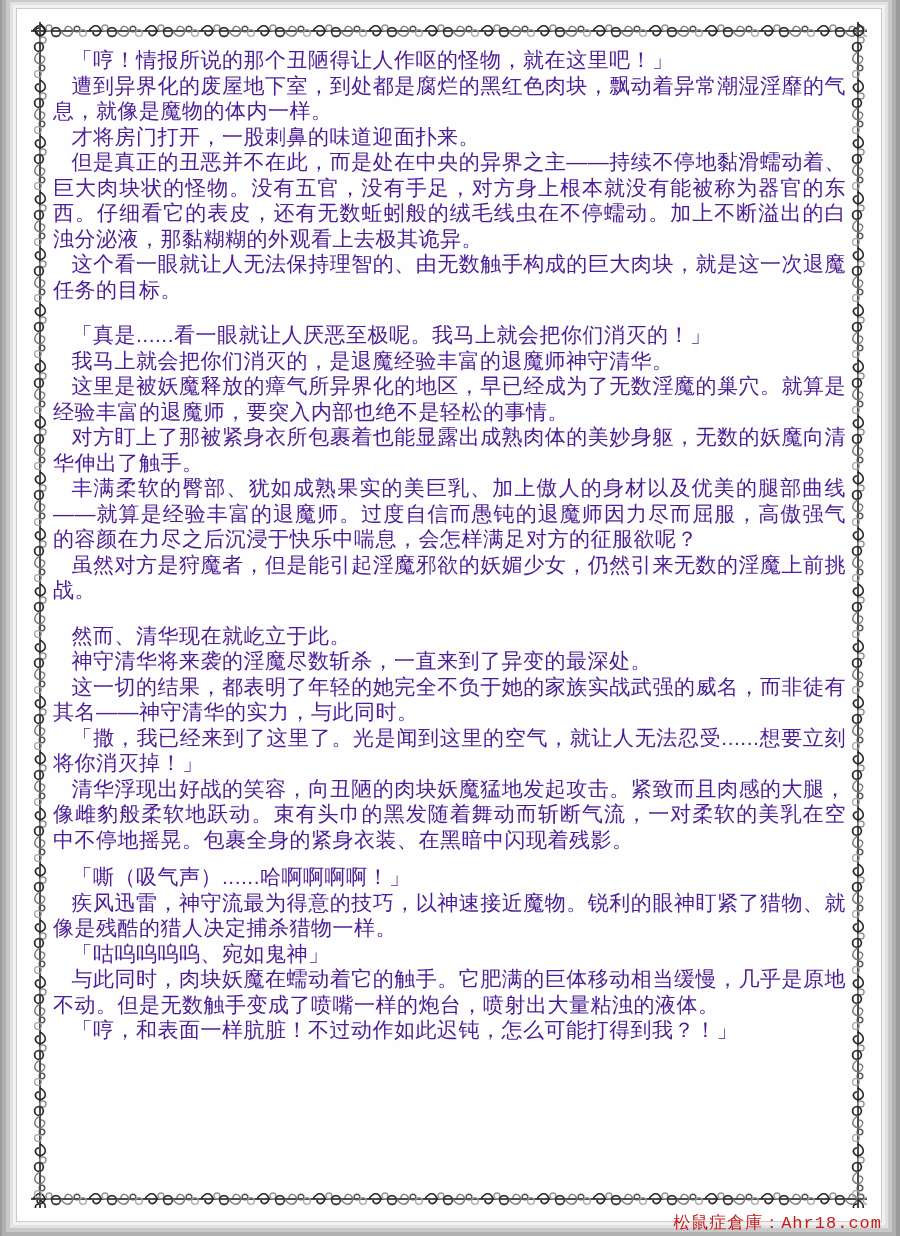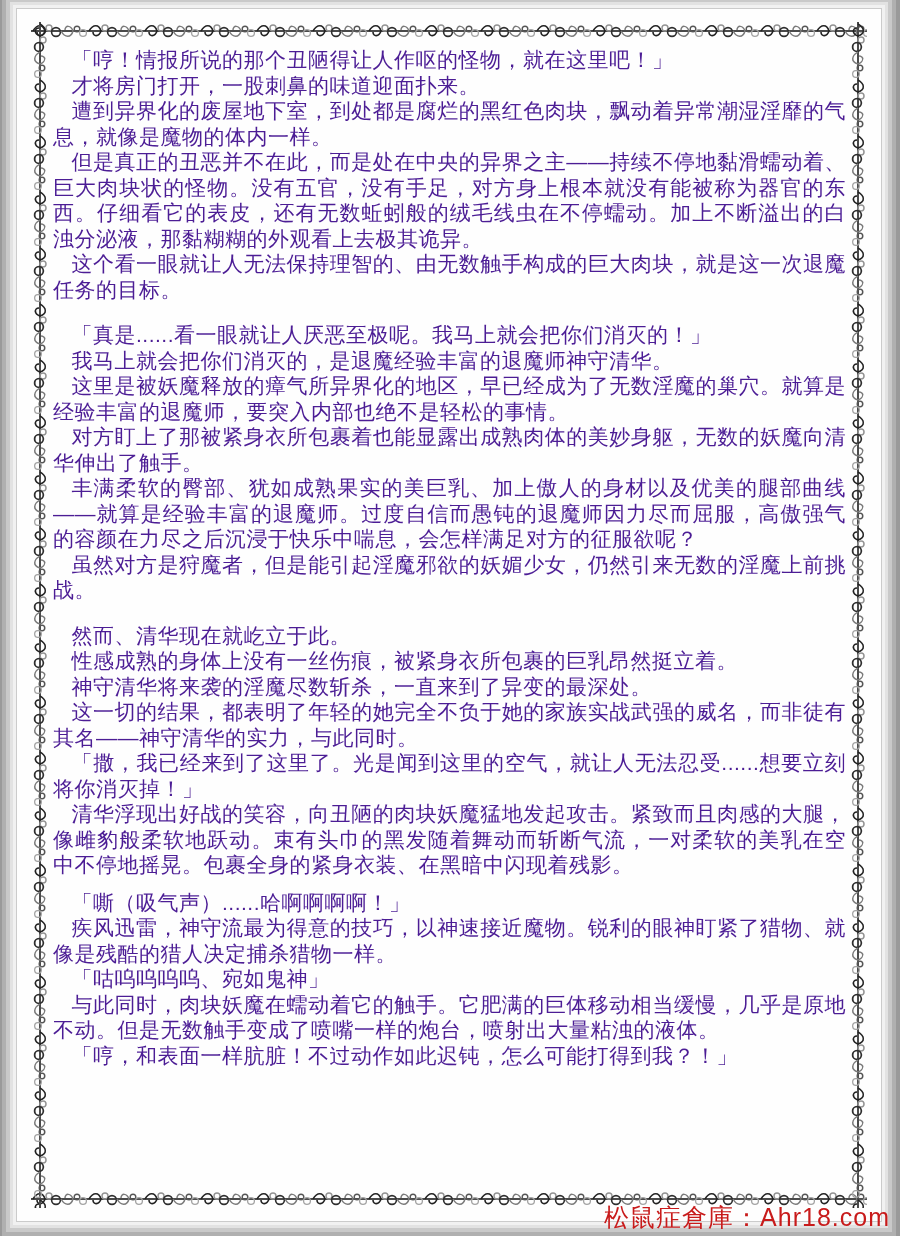--- a/index.html
+++ b/index.html
@@ -38,23 +38,23 @@
     line-height: 25.5px;
     letter-spacing: 0.5px;
     text-align: justify;
   }
   .content p { margin: 0; text-indent: 0.88em; }
   .content p.blank    { height: 20px; }
   .content p.blank-sm { height: 12px; }
 
   .watermark {
     position: absolute;
-    right: 10px; bottom: 2px;
-    font-family: Liberation Sans, sans-serif;
-    font-size: 25px;
+    right: 18px; bottom: 2px;
+    font-family: Liberation Mono, monospace;
+    font-size: 17px;
     letter-spacing: 1px;
     color: #c81b1b;
     white-space: nowrap;
     z-index: 5;
   }
 </style>
 </head>
 <body>
 
 <div class="page">
@@ -119,34 +119,33 @@
           <circle cx="46" cy="7" r="2.8" fill="none" stroke="#555" stroke-width="1.4"></circle>
           <circle cx="52" cy="11" r="3.4" fill="none" stroke="#a3a3a3" stroke-width="1.3"></circle>
         </pattern>
       </defs>
       <rect width="100%" height="100%" fill="url(#chR)"></rect>
     </svg>
   </div>
 
   <div class="content">
     <p>「哼！情报所说的那个丑陋得让人作呕的怪物，就在这里吧！」</p>
+    <p>遭到异界化的废屋地下室，到处都是腐烂的黑红色肉块，飘动着异常潮湿淫靡的气息，就像是魔物的体内一样。</p>
     <p>才将房门打开，一股刺鼻的味道迎面扑来。</p>
-    <p>遭到异界化的废屋地下室，到处都是腐烂的黑红色肉块，飘动着异常潮湿淫靡的气息，就像是魔物的体内一样。</p>
     <p>但是真正的丑恶并不在此，而是处在中央的异界之主——持续不停地黏滑蠕动着、巨大肉块状的怪物。没有五官，没有手足，对方身上根本就没有能被称为器官的东西。仔细看它的表皮，还有无数蚯蚓般的绒毛线虫在不停蠕动。加上不断溢出的白浊分泌液，那黏糊糊的外观看上去极其诡异。</p>
     <p>这个看一眼就让人无法保持理智的、由无数触手构成的巨大肉块，就是这一次退魔任务的目标。</p>
     <p class="blank"></p>
     <p>「真是......看一眼就让人厌恶至极呢。我马上就会把你们消灭的！」</p>
     <p>我马上就会把你们消灭的，是退魔经验丰富的退魔师神守清华。</p>
     <p>这里是被妖魔释放的瘴气所异界化的地区，早已经成为了无数淫魔的巢穴。就算是经验丰富的退魔师，要突入内部也绝不是轻松的事情。</p>
     <p>对方盯上了那被紧身衣所包裹着也能显露出成熟肉体的美妙身躯，无数的妖魔向清华伸出了触手。</p>
     <p>丰满柔软的臀部、犹如成熟果实的美巨乳、加上傲人的身材以及优美的腿部曲线——就算是经验丰富的退魔师。过度自信而愚钝的退魔师因力尽而屈服，高傲强气的容颜在力尽之后沉浸于快乐中喘息，会怎样满足对方的征服欲呢？</p>
     <p>虽然对方是狩魔者，但是能引起淫魔邪欲的妖媚少女，仍然引来无数的淫魔上前挑战。</p>
     <p class="blank"></p>
     <p>然而、清华现在就屹立于此。</p>
-    <p>性感成熟的身体上没有一丝伤痕，被紧身衣所包裹的巨乳昂然挺立着。</p>
     <p>神守清华将来袭的淫魔尽数斩杀，一直来到了异变的最深处。</p>
     <p>这一切的结果，都表明了年轻的她完全不负于她的家族实战武强的威名，而非徒有其名——神守清华的实力，与此同时。</p>
     <p>「撒，我已经来到了这里了。光是闻到这里的空气，就让人无法忍受......想要立刻将你消灭掉！」</p>
     <p>清华浮现出好战的笑容，向丑陋的肉块妖魔猛地发起攻击。紧致而且肉感的大腿，像雌豹般柔软地跃动。束有头巾的黑发随着舞动而斩断气流，一对柔软的美乳在空中不停地摇晃。包裹全身的紧身衣装、在黑暗中闪现着残影。</p>
     <p class="blank-sm"></p>
     <p>「嘶（吸气声）......哈啊啊啊啊！」</p>
     <p>疾风迅雷，神守流最为得意的技巧，以神速接近魔物。锐利的眼神盯紧了猎物、就像是残酷的猎人决定捕杀猎物一样。</p>
     <p>「咕呜呜呜呜、宛如鬼神」</p>
     <p>与此同时，肉块妖魔在蠕动着它的触手。它肥满的巨体移动相当缓慢，几乎是原地不动。但是无数触手变成了喷嘴一样的炮台，喷射出大量粘浊的液体。</p>
     <p>「哼，和表面一样肮脏！不过动作如此迟钝，怎么可能打得到我？！」</p>

